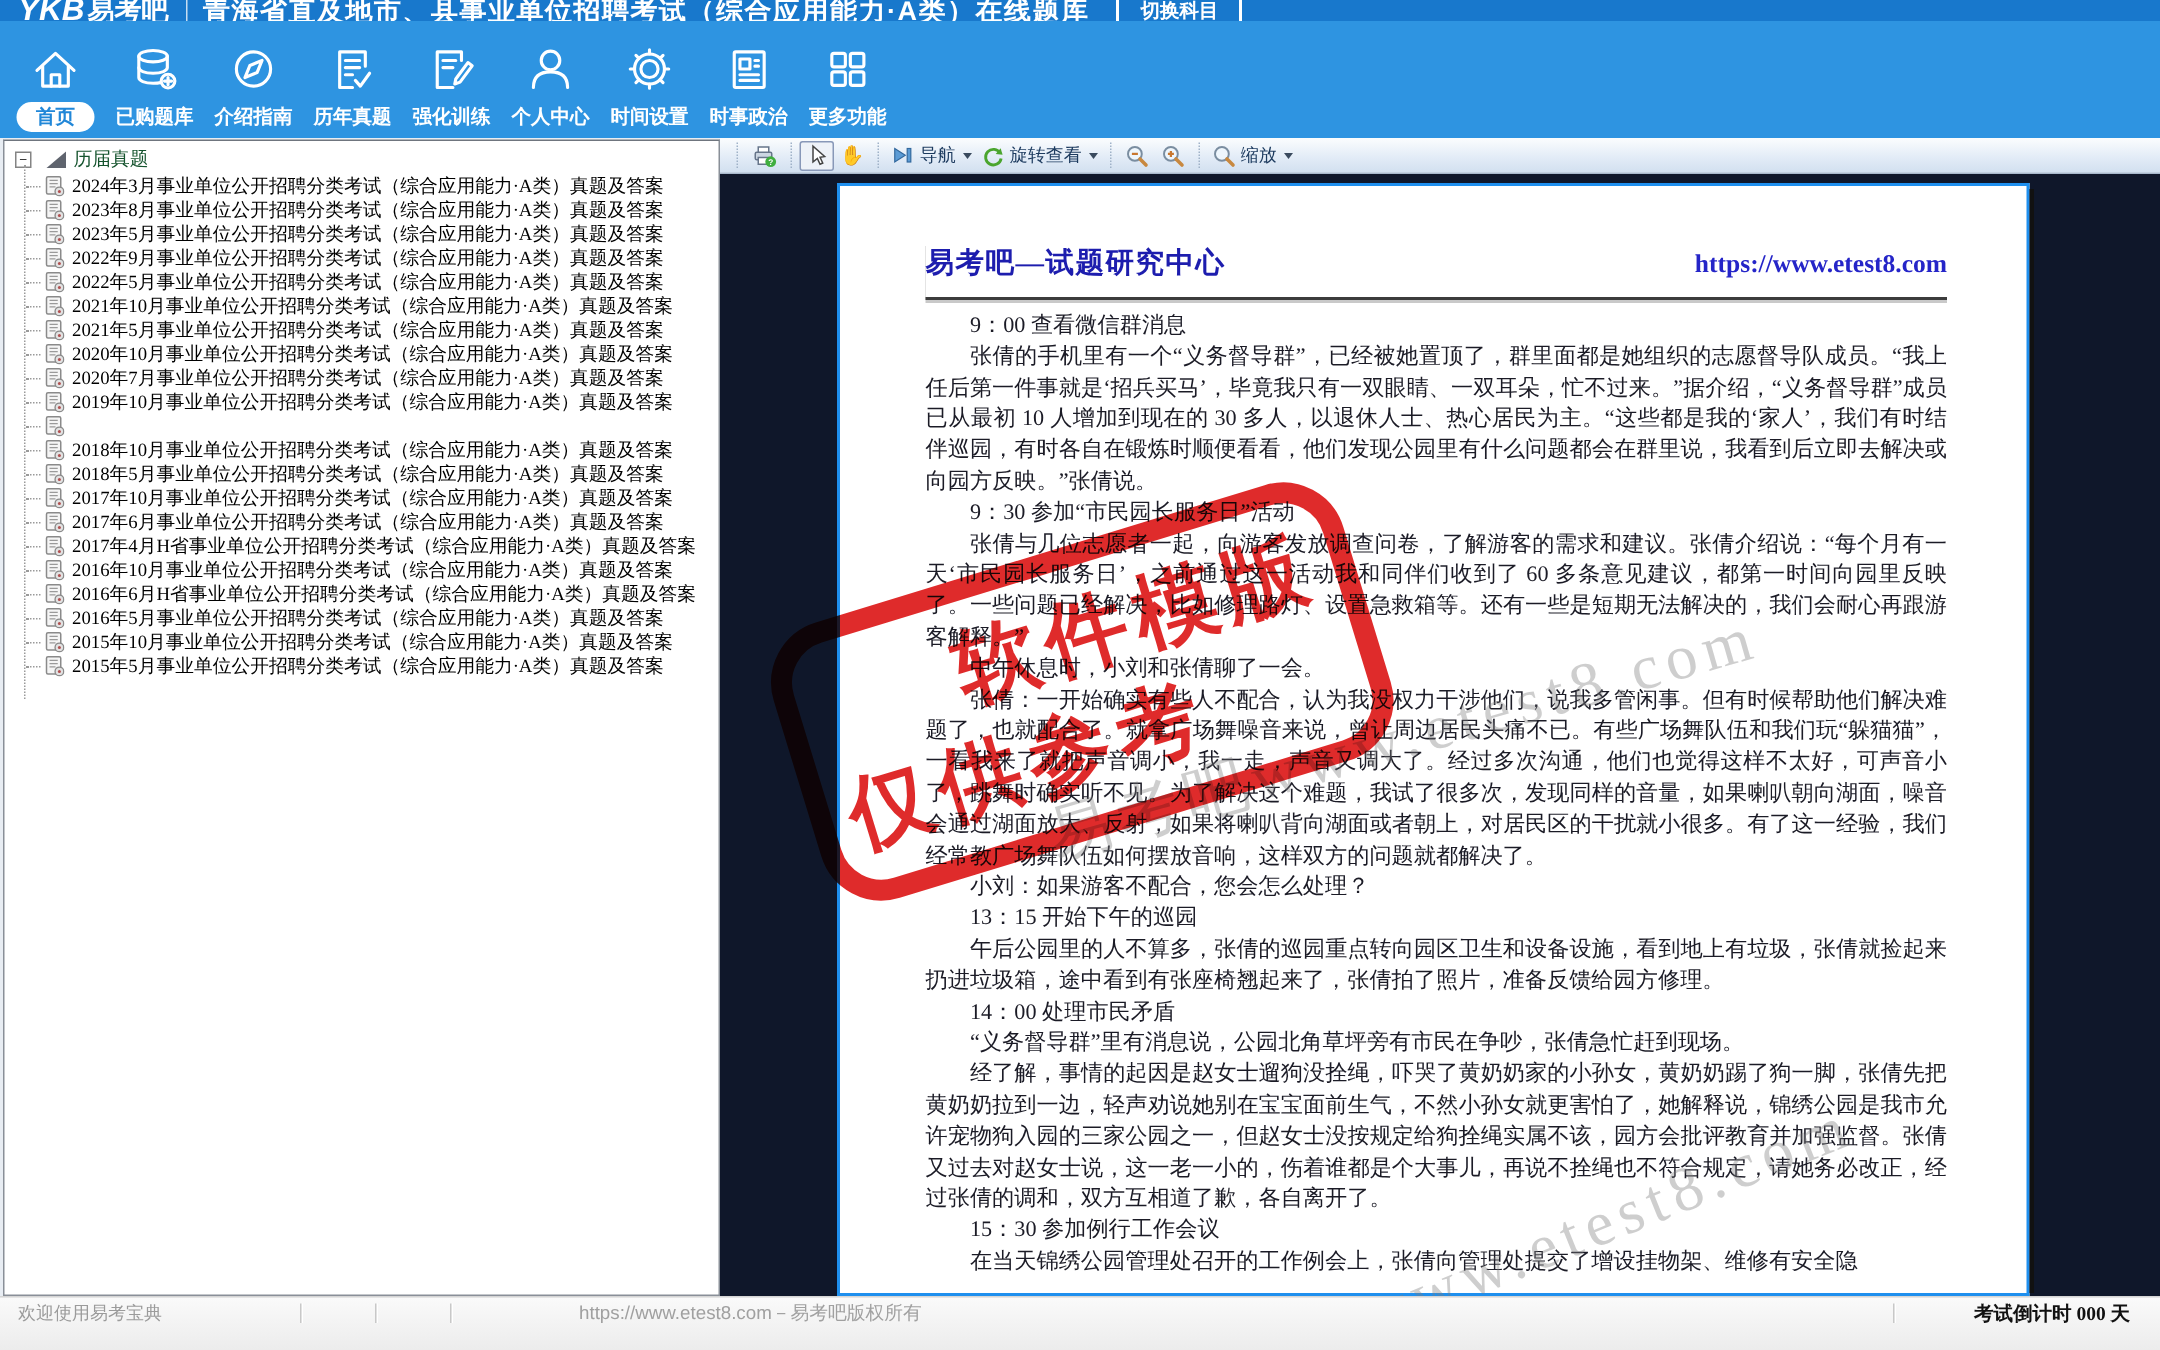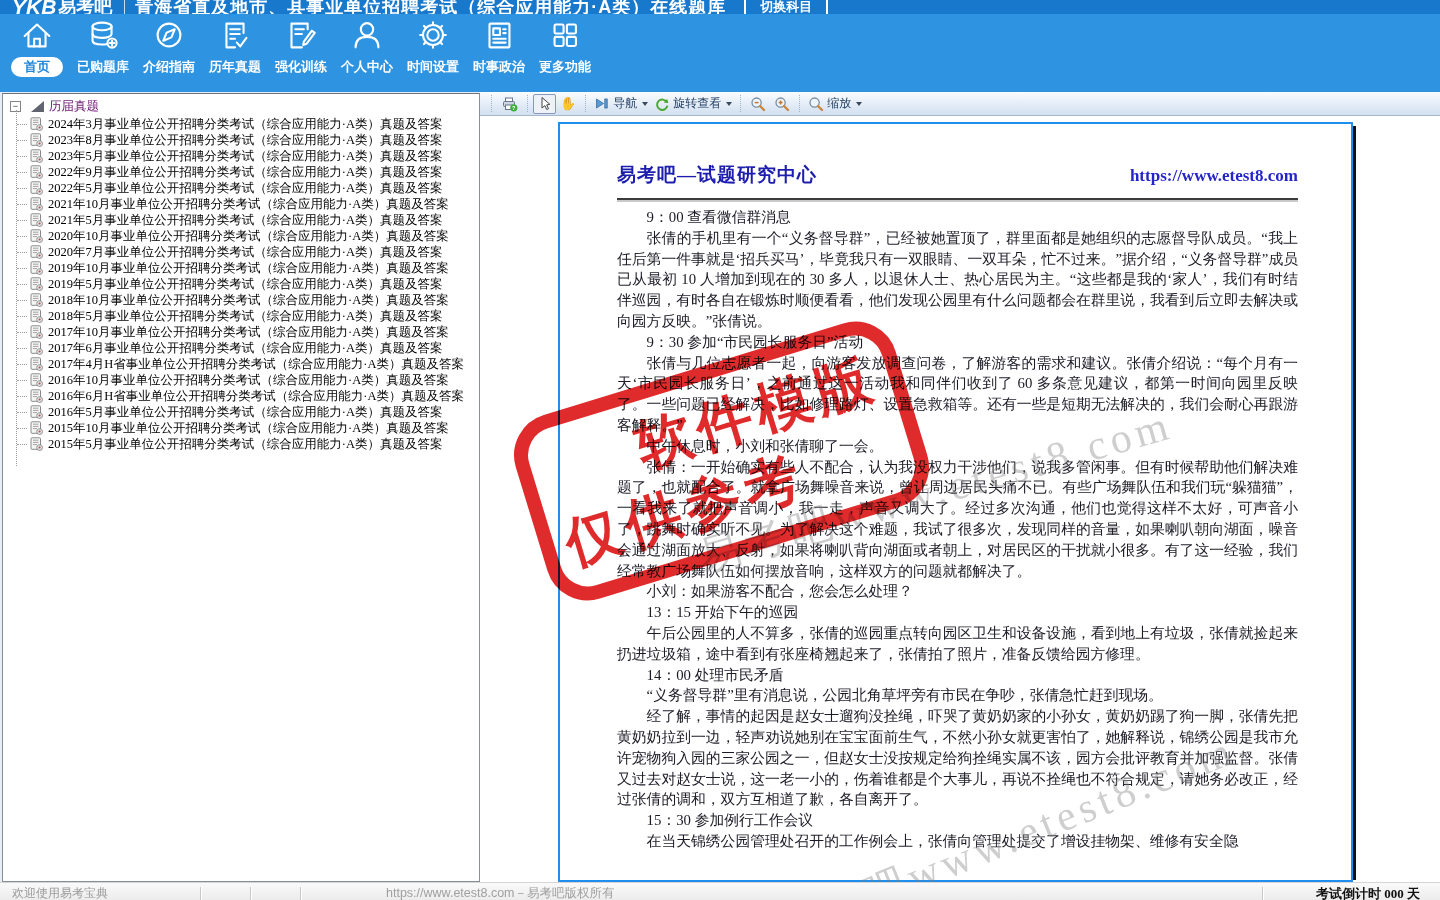--- a/index.html
+++ b/index.html
@@ -12,41 +12,41 @@
     padding:0 12px; color:#fff; flex:0 0 auto; }
   .brand-prefix { font-size:21px; font-weight:bold; font-style:italic; letter-spacing:0; }
   .brand-name { font-size:18px; font-weight:bold; margin-left:2px; }
   .title-sep { width:1px; height:18px; background:rgba(255,255,255,.75); margin:0 10px 0 12px; }
   .app-title { font-size:18px; font-weight:bold; letter-spacing:1px; }
   .switch-btn { margin-left:18px; background:transparent; border:2px solid #fff; border-radius:4px;
     color:#fff; font-size:13px; font-weight:bold; padding:2px 14px; line-height:16px; cursor:pointer;
     font-family:Liberation Serif, serif; }
 
   
-  .iconbar { height:78px; background:#2e94e1; display:flex; align-items:flex-start;
+  .iconbar { height:78px; background:#2e94e1; display:flex; align-items:flex-end;
     padding:2px 0 4px 4px; flex:0 0 auto; }
   .nav-item { width:66px; display:flex; flex-direction:column; align-items:center; cursor:pointer; }
   .nav-item svg { width:38px; height:38px; display:block; margin-bottom:3px; }
   .nav-label { color:#fff; font-size:13px; font-weight:bold; white-space:nowrap; line-height:20px; }
   .nav-item.active .nav-label { background:#fff; color:#2187d8; border-radius:11px; padding:0 13px; }
 
   
   .main { flex:1 1 auto; display:flex; min-height:0; background:#e8edf3; }
 
   
   .tree-panel { width:478px; flex:0 0 auto; background:#fff; border:1px solid #898f98;
     border-top-color:#6f757e; margin:1px 0 0 2px; overflow:hidden; position:relative;
     font-family:"Liberation Serif","DejaVu Serif",serif; }
   .tree-root-row { display:flex; align-items:center; height:20px; padding:4px 0 0 7px; }
   .expander { width:11px; height:11px; border:1px solid #848484; background:#fff; font-size:9px;
     line-height:8px; text-align:center; color:#333; margin-right:4px; flex:0 0 auto;
     font-family:"Liberation Sans",sans-serif; cursor:pointer; }
   .folder-tri { width:0; height:0; border-bottom:11px solid #5f646e; border-left:13px solid transparent;
     margin:0 5px 0 6px; }
-  .tree-root-label { font-size:12.5px; color:#701a75; }
+  .tree-root-label { font-size:12.5px; color:#14532d; }
   .tree-items { position:relative; margin-top:2px; }
   .tree-items::before { content:""; position:absolute; left:13px; top:-6px; height:356px;
     border-left:1px dotted #9a9a9a; }
   .tree-row { display:flex; align-items:center; height:16px; padding-left:14px; cursor:pointer;
     white-space:nowrap; }
   .tree-row::before { content:""; width:10px; border-top:1px dotted #9a9a9a; margin-right:3px;
     flex:0 0 auto; }
   .tree-row svg { width:13px; height:14px; margin-right:5px; flex:0 0 auto; }
   .tree-label { font-size:12.5px; color:#000; }
 
@@ -58,21 +58,21 @@
   .tb-sep { width:0; height:17px; border-left:1px dotted #9fb2c8; margin:0 5px; }
   .tb-btn { height:20px; display:flex; align-items:center; padding:0 3px; cursor:pointer;
     border:1px solid transparent; }
   .tb-btn.selected { border:1px solid #8898b8; background:#eef2f8; border-radius:2px; }
   .tb-group { display:flex; align-items:center; gap:3px; cursor:pointer; padding:0 3px; }
   .tb-label { font-size:12px; color:#1c3a5e; }
   .caret { width:0; height:0; border-left:3.5px solid transparent; border-right:3.5px solid transparent;
     border-top:4px solid #3a4a5e; margin-left:2px; }
   .hand-glyph { font-size:13px; color:#d6954a; line-height:1; }
 
-  .canvas { flex:1 1 auto; background:#ffffff; position:relative; overflow:hidden;text-decoration:underline; }
+  .canvas { flex:1 1 auto; background:#0f172a; position:relative; overflow:hidden;text-decoration:underline; }
   .page { position:absolute; left:78px; top:6px; width:795px; height:calc(100% - 6px);
     background:#fff; border:2px solid #1e8fee; padding:38px 53px 0 57px; }
   .page::after { content:""; position:absolute; top:2px; bottom:0; right:-5px; width:3px; background:#111; }
 
   .doc-header { display:flex; justify-content:space-between; align-items:baseline;
     padding-bottom:10px; border-bottom:2px solid #3c3c3c; box-shadow:0 2px 0 #c9c9c9; }
   .doc-title { font-family:"Liberation Serif","DejaVu Serif",serif; font-weight:bold; font-size:19px;
     color:#1d1dae; letter-spacing:1px; }
   .doc-url { font-family:"Liberation Serif","DejaVu Serif",serif; font-weight:bold; font-size:17px;
     color:#2525c8; }
@@ -90,21 +90,21 @@
   .stamp { position:absolute; left:43px; top:249px; width:397px; height:192px;
     border:14px solid #dd1818; border-radius:42px; transform:rotate(-17deg);
     display:flex; flex-direction:column; justify-content:center; color:#dd1818;
     font-weight:bold; font-size:56px; line-height:72px; letter-spacing:6px;
     mix-blend-mode:multiply; opacity:.92; pointer-events:none;
     font-family:"Liberation Sans","DejaVu Sans",sans-serif; }
   .stamp-l1 { margin-left:108px; white-space:nowrap; }
   .stamp-l2 { margin-left:12px; white-space:nowrap; }
 
   
-  .statusbar { height:18px; flex:0 0 auto; background:linear-gradient(#fafafa,#ececec);
+  .statusbar { height:36px; flex:0 0 auto; background:linear-gradient(#fafafa,#ececec);
     border-top:1px solid #d5d5d5; position:relative; font-size:12px; color:#9b9b9b;
     line-height:21px; }
   .sb-item { position:absolute; top:0; white-space:nowrap; }
   .sb-sep { position:absolute; top:4px; width:1px; height:13px; background:#c8c8c8;
     box-shadow:1px 0 0 #fff; }
   .sb-left { left:12px; }
   .sb-center { left:386px; color:#a0a0a0; font-size:12.5px; }
   .sb-right { left:1276px; color:#111; font-weight:bold; font-size:13px;
     font-family:"Liberation Serif","DejaVu Serif",serif;margin-left:40px; }
 </style>
@@ -308,21 +308,20 @@
             <span class="tree-label">2019年10月事业单位公开招聘分类考试（综合应用能力·A类）真题及答案</span>
           </div>
 
           <div class="tree-row">
             <svg viewBox="0 0 13 14">
               <rect x="1" y="0.8" width="9.5" height="11.5" rx="1" fill="#f5f5f5" stroke="#8a8a8a"></rect>
               <path d="M3 3.2 H8.5 M3 5.4 H8.5 M3 7.6 H7" stroke="#9a9a9a" stroke-width="0.9" fill="none"></path>
               <circle cx="9.6" cy="10.6" r="2.9" fill="#e2e2e2" stroke="#8a8a8a" stroke-width="0.9"></circle>
               <circle cx="9.6" cy="10.6" r="1" fill="#b05050"></circle>
             </svg>
-            <span class="tree-label">2019年5月事业单位公开招聘分类考试（综合应用能力·A类）真题及答案</span>
           </div>
 
           <div class="tree-row">
             <svg viewBox="0 0 13 14">
               <rect x="1" y="0.8" width="9.5" height="11.5" rx="1" fill="#f5f5f5" stroke="#8a8a8a"></rect>
               <path d="M3 3.2 H8.5 M3 5.4 H8.5 M3 7.6 H7" stroke="#9a9a9a" stroke-width="0.9" fill="none"></path>
               <circle cx="9.6" cy="10.6" r="2.9" fill="#e2e2e2" stroke="#8a8a8a" stroke-width="0.9"></circle>
               <circle cx="9.6" cy="10.6" r="1" fill="#b05050"></circle>
             </svg>
             <span class="tree-label">2018年10月事业单位公开招聘分类考试（综合应用能力·A类）真题及答案</span>

